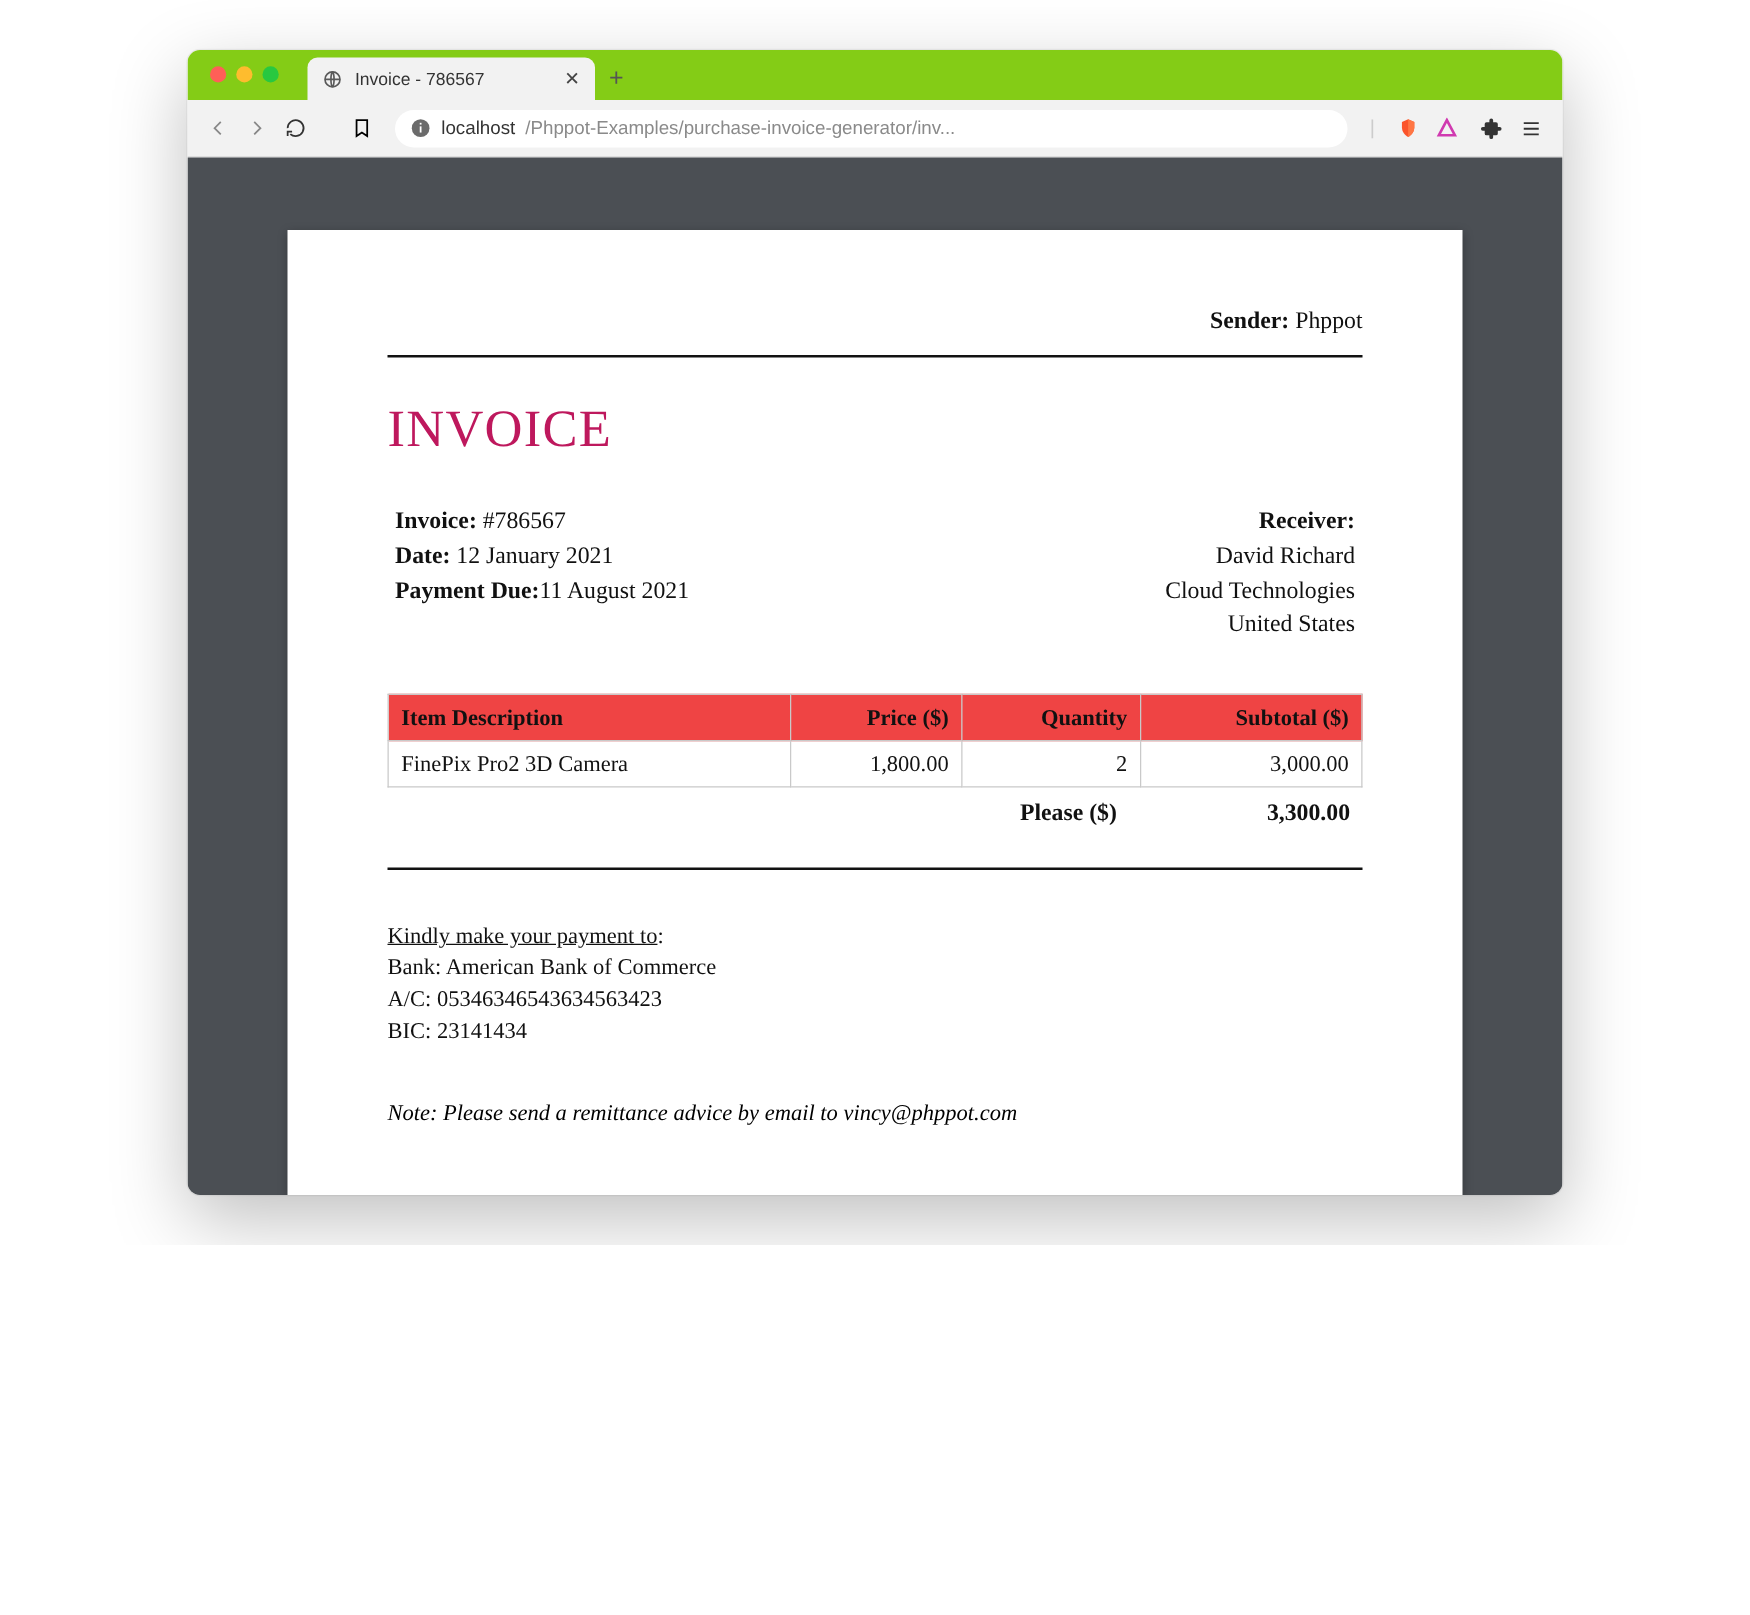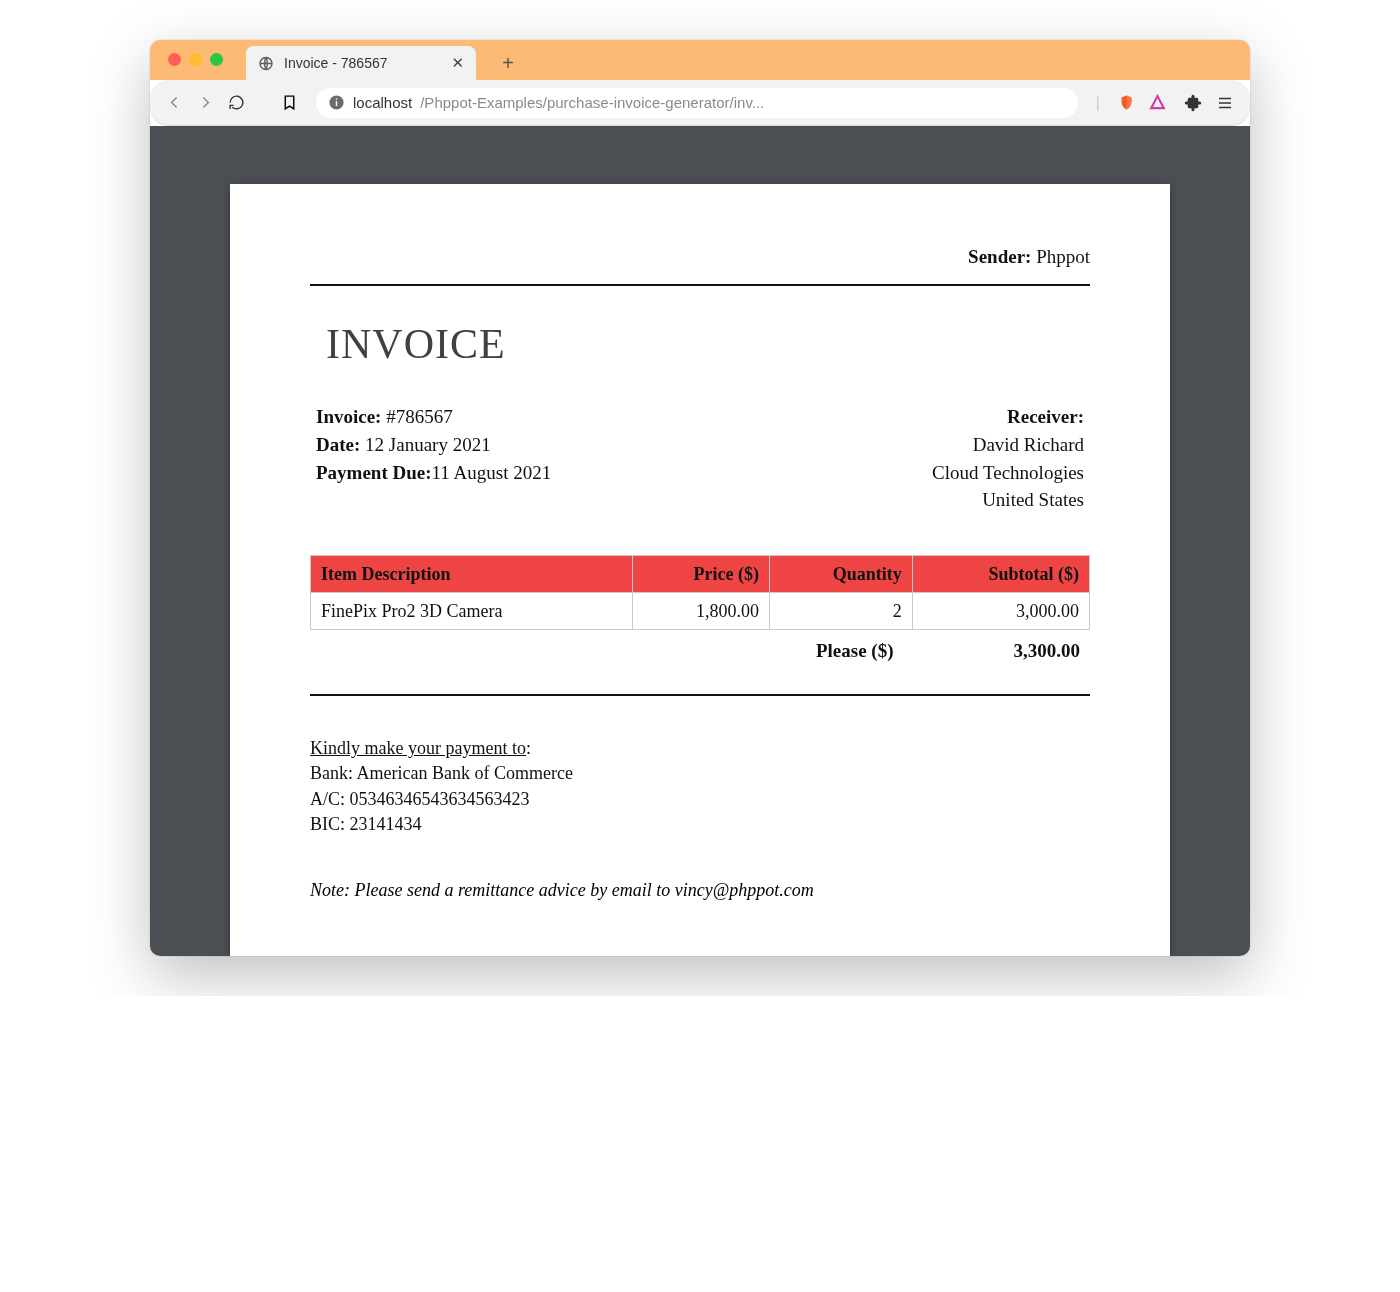--- a/index.html
+++ b/index.html
@@ -13,26 +13,25 @@
   .window {
     width: 1100px;
     background: #fff;
     border-radius: 10px;
     box-shadow: 0 20px 60px rgba(0,0,0,0.25), 0 0 0 1px rgba(0,0,0,0.05);
     overflow: hidden;
   }
   
   .titlebar {
     height: 40px;
-    background: #fdba74;
+    background: #84cc16;
     display: flex;
     align-items: flex-end;
     padding-left: 18px;
     position: relative;
-    gap: 15px;
   }
   .traffic {
     display: flex;
     gap: 8px;
     position: absolute;
     top: 13px;
     left: 18px;
   }
   .dot { width: 13px; height: 13px; border-radius: 50%; }
   .dot.red { background: #ff5f57; }
@@ -56,21 +55,20 @@
   .newtab { width: 34px; display:flex; align-items:center; justify-content:center; font-size:20px; color:#555; height:34px;}
   
   .toolbar {
     height: 46px;
     background: #f2f2f2;
     display: flex;
     align-items: center;
     padding: 0 16px;
     gap: 18px;
     border-bottom: 1px solid #d6d6d6;
-    border-radius: 19px;
   }
   .nav-icons { display:flex; gap: 14px; align-items:center; }
   .nav-icons .ic { color:#888; }
   .nav-icons .ic.active { color:#333; }
   .ic { display:inline-flex; align-items:center; justify-content:center; }
   .ic svg { width:17px; height:17px; }
   .addrbar {
     flex: 1;
     height: 30px;
     background: #fff;
@@ -105,21 +103,21 @@
     padding: 60px 80px 50px 80px;
     box-shadow: 0 2px 8px rgba(0,0,0,0.3);
     font-size: 18px;
     color:#111;
     line-height:1.35;
     font-family:Liberation Serif, serif;
   }
   .sender-row { text-align: right; font-size: 19px; padding-bottom: 14px; }
   .sender-row b { font-weight: bold; }
   hr.rule { border:none; border-top: 2px solid #111; margin: 0; }
-  h1.inv-title { font-size: 42px; font-weight: 400; color:#404040; letter-spacing:1px; margin: 30px 0 30px 16px; }
+  h1.inv-title { font-size: 42px; font-weight: 400; color:#be185d; letter-spacing:1px; margin: 30px 0 30px 0; }
   .meta-row { display:flex; justify-content:space-between; align-items:flex-start; padding: 0 6px; }
   .meta-left p, .meta-right p { margin: 2px 0; font-size: 19px; }
   .meta-left b { font-weight: bold; }
   .meta-right { text-align: right; }
   .meta-right b { font-weight: bold; }
   table.items {
     width: 100%;
     margin-top: 40px;
     border-collapse: collapse;
     font-size: 18px;

